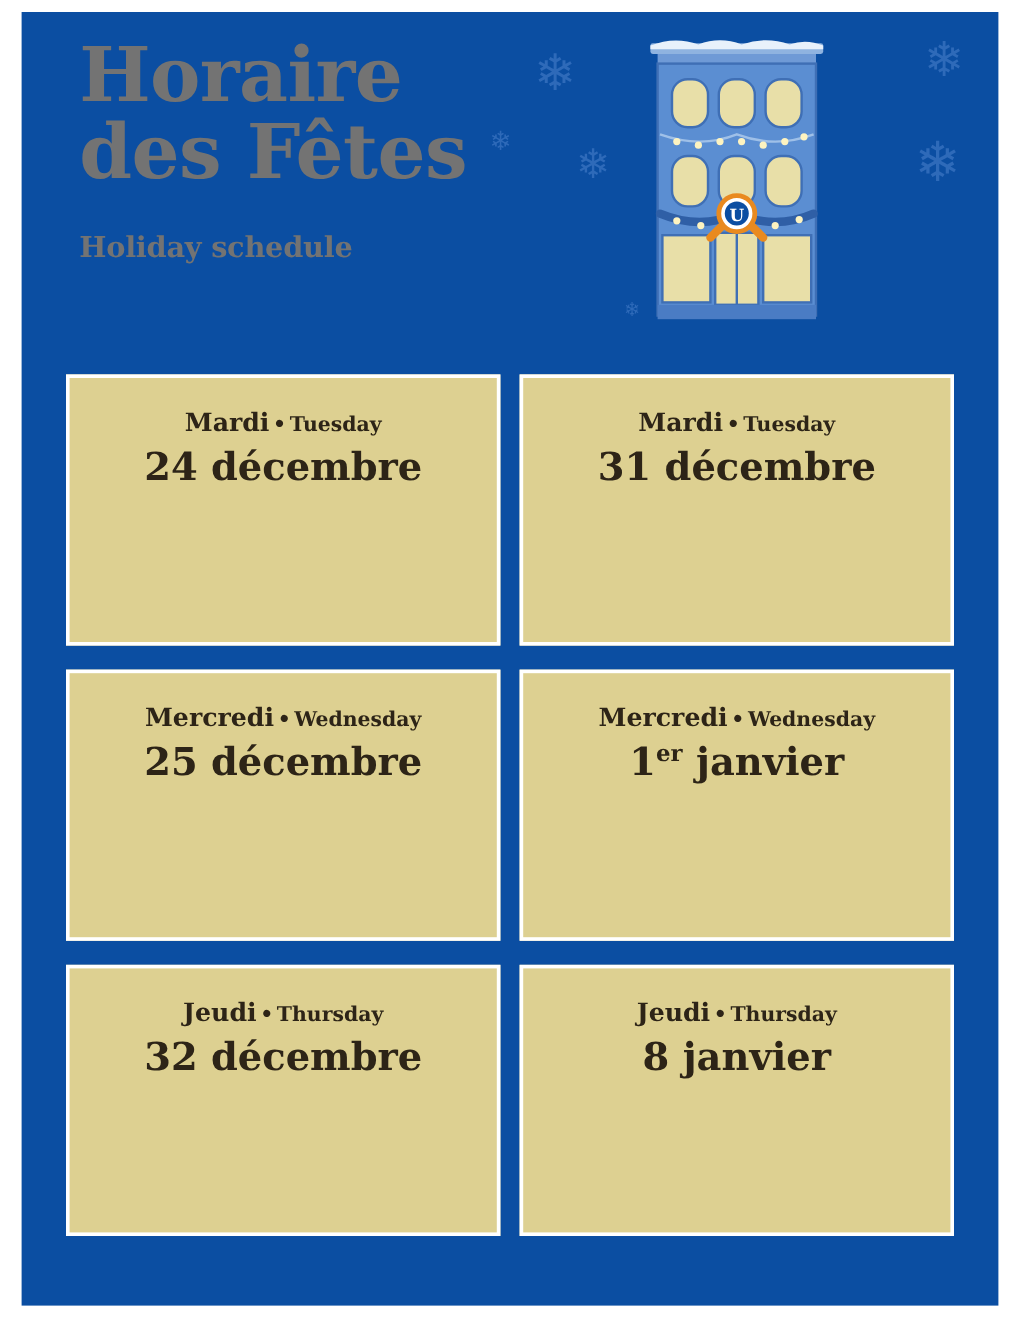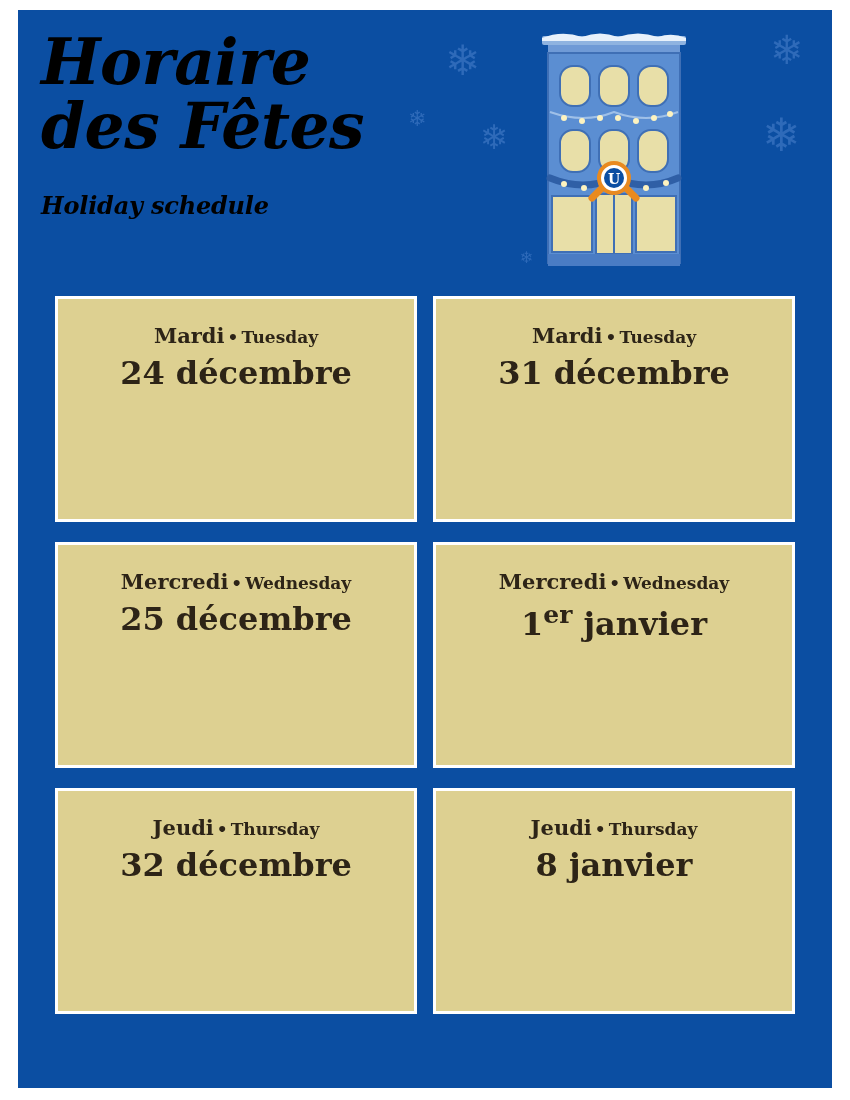--- a/index.html
+++ b/index.html
@@ -42,25 +42,24 @@
   .snow.s1 { left: 445px; top: 40px;  font-size: 42px; color: #2e6ab9; }
   .snow.s2 { left: 408px; top: 108px; font-size: 22px; color: #2e6ab9; }
   .snow.s3 { left: 480px; top: 120px; font-size: 34px; color: #2e6ab9; }
   .snow.s4 { left: 770px; top: 30px;  font-size: 40px; color: #2e6ab9; }
   .snow.s5 { left: 762px; top: 112px; font-size: 46px; color: #2e6ab9; }
   .snow.s6 { left: 520px; top: 250px; font-size: 16px; color: #2e6ab9; }
 
   
   .header {
     position: absolute;
-    left: 41px;
+    left: 66px;
     top: 30px;
     width: 420px;
-    color: #000000;
-    font-style: italic;
+    color: #737373;
   }
   .title-line {
     font-family: "DejaVu Serif", serif;
     font-weight: bold;
     font-size: 63px;
     line-height: 1.02;
     letter-spacing: -0.5px;
   }
   .subtitle {
     font-family: "DejaVu Serif", serif;
@@ -76,21 +75,21 @@
     left: 534px;
     top: 26px;
     width: 160px;
     height: 262px;
   }
 
   
   .grid {
     position: absolute;
     left: 55px;
-    top: 296px;
+    top: 312px;
     width: 740px;
     display: grid;
     grid-template-columns: 362px 362px;
     grid-template-rows: 226px 226px 226px;
     column-gap: 16px;
     row-gap: 20px;
   }
   .card {
     background: #ddd091;
     border: 3px solid #ffffff;
@@ -116,21 +115,21 @@
   }
   .card-date {
     font-family: "DejaVu Serif", serif;
     font-weight: bold;
     font-size: 32px;
     margin-top: 6px;
     color: #2d2417;
     white-space: nowrap;
   }
   .card-date sup {
-    font-size: 25px;
+    font-size: 19px;
     vertical-align: super;
   }
 </style>
 </head>
 <body>
 
 <div class="poster">
   <div class="poster-bg"></div>
 
   <span class="snow s1">❄</span>

